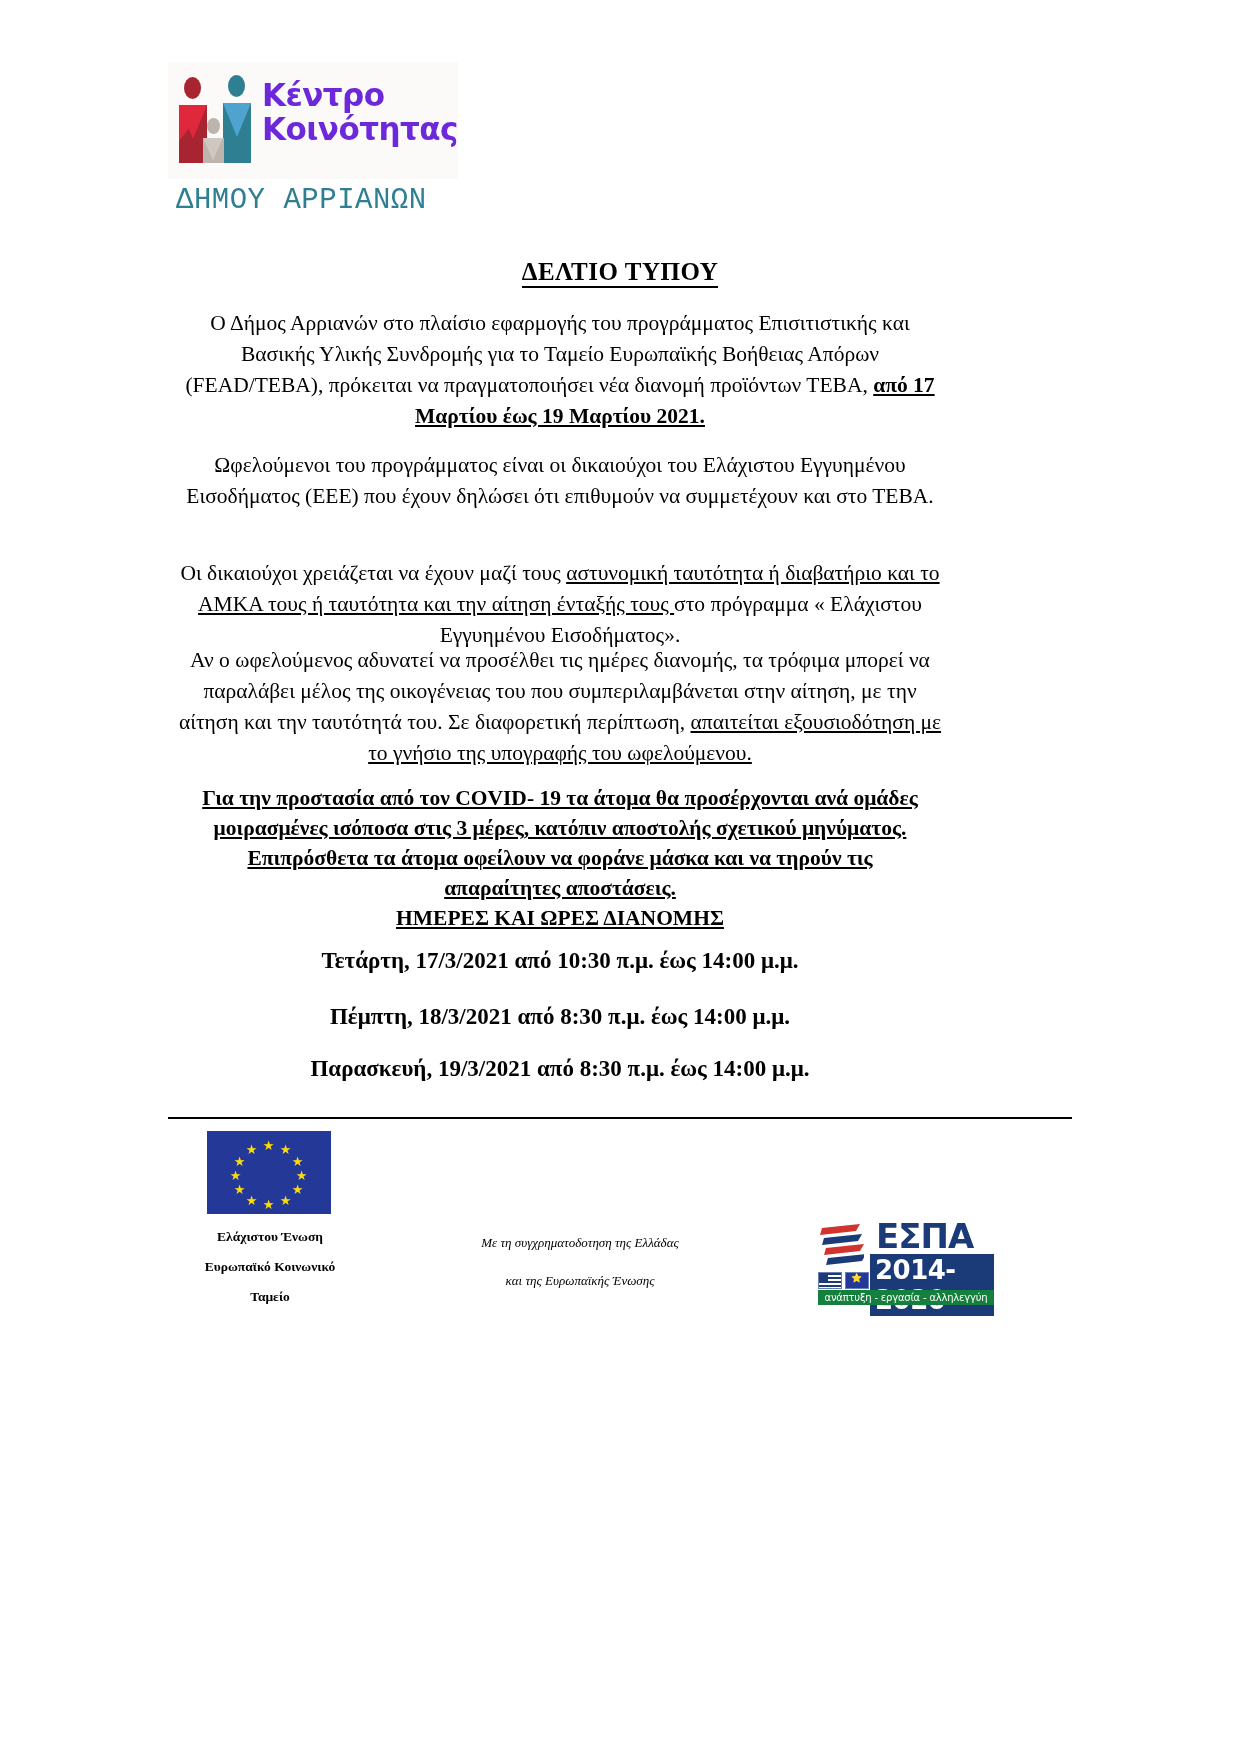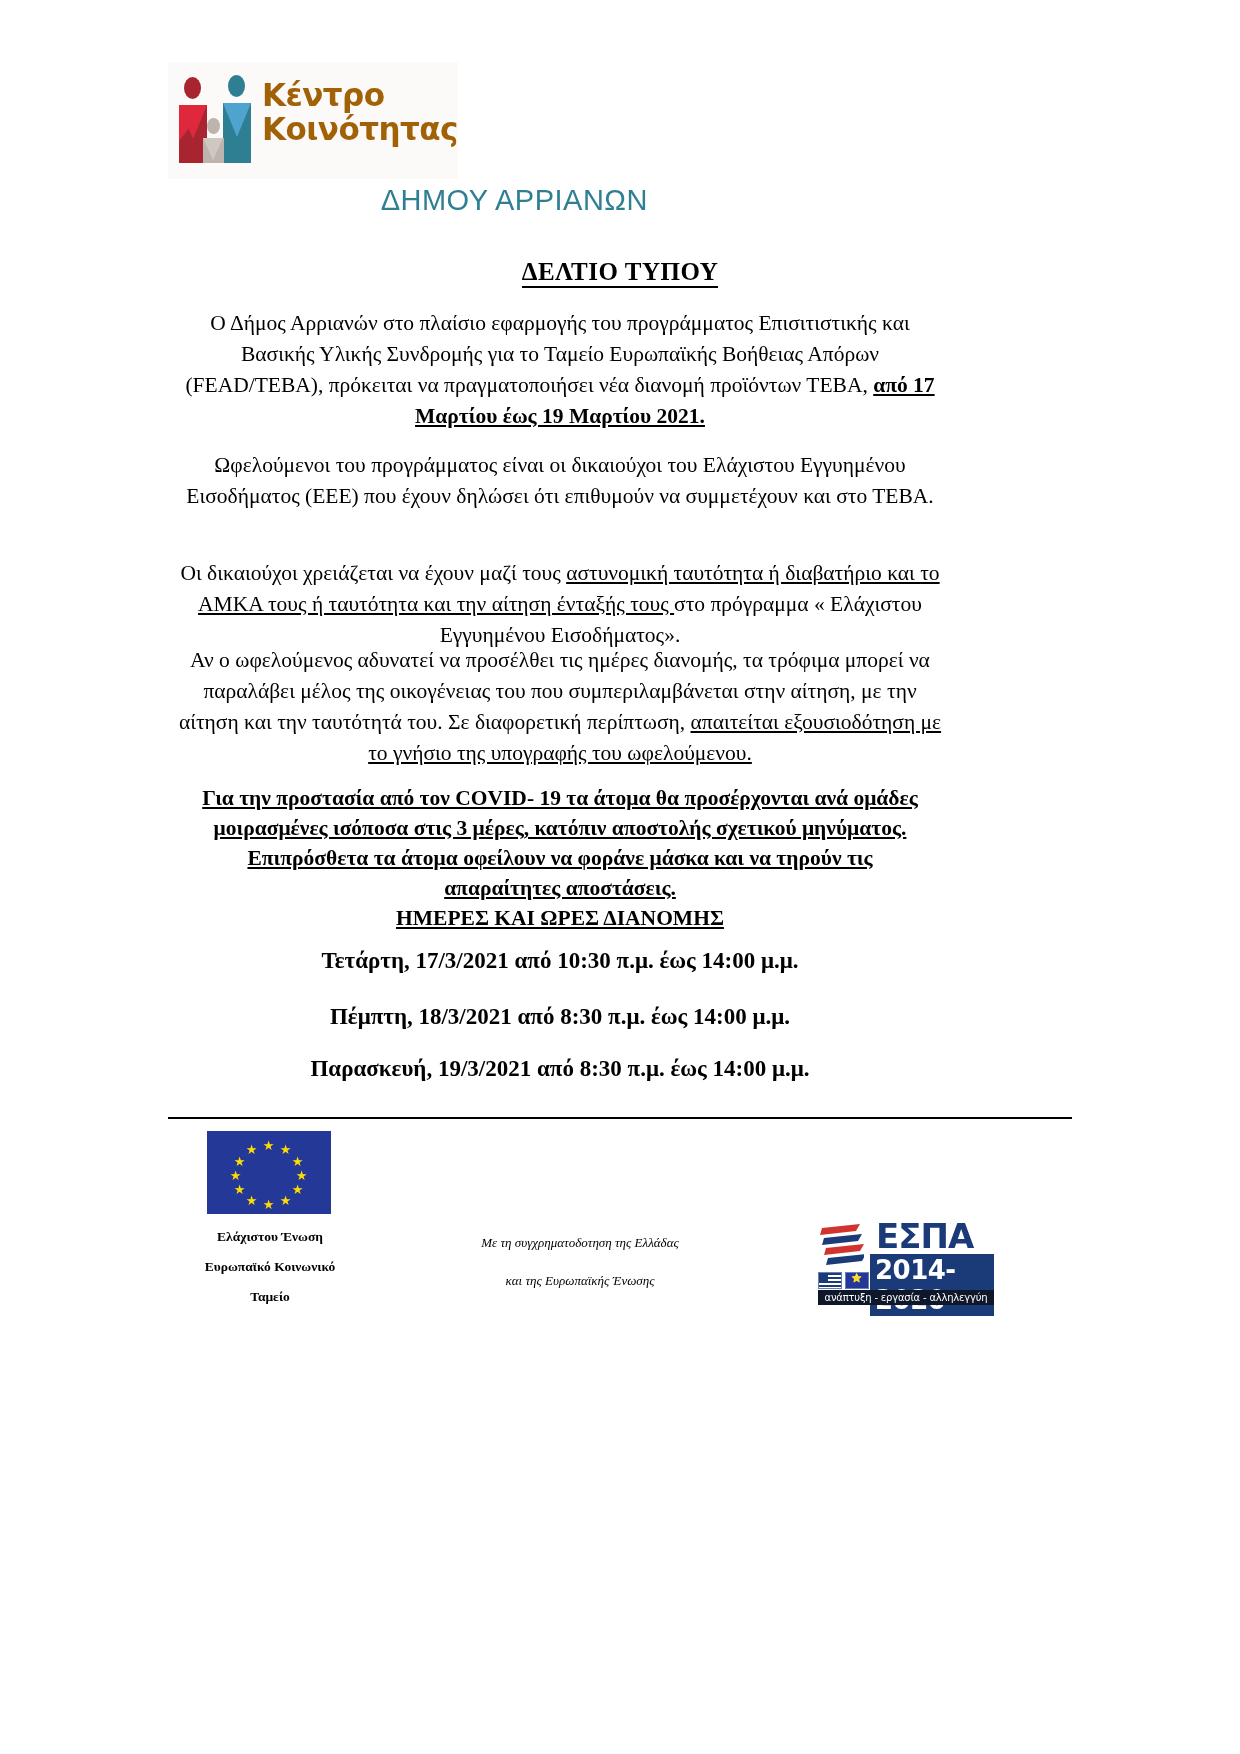--- a/index.html
+++ b/index.html
@@ -51,33 +51,32 @@
   }
   .tri {
     position: absolute;
     width: 0; height: 0;
   }
   .logo-words {
     margin-left: 6px;
     padding-top: 16px;
     font-family: "DejaVu Sans", sans-serif;
     font-weight: bold;
-    color: #a16207;
+    color: #6d28d9;
     font-size: 31px;
     line-height: 34px;
     letter-spacing: -0.5px;
   }
   .logo-sub {
     margin-top: 5px;
     margin-left: 8px;
-    font-family: Liberation Sans, sans-serif;
+    font-family: Liberation Mono, monospace;
     font-size: 29px;
     color: #2f7f92;
     letter-spacing: 0.5px;
-    text-align: right;
   }
 
   
   .doc-title {
     position: absolute;
     left: 0; right: 0;
     top: 258px;
     text-align: center;
     font-size: 25px;
     font-weight: bold;
@@ -237,21 +236,21 @@
     content: "\2B50";
     position: absolute;
     left: 5px; top: 0px;
     font-size: 9px;
     color: #ffdd00;
   }
   .espa-tag {
     position: absolute;
     left: 0; top: 72px;
     width: 176px;
-    background: #0f172a;
+    background: #15803d;
     color: #ffffff;
     font-family: "DejaVu Sans", sans-serif;
     font-size: 10px;
     line-height: 15px;
     text-align: center;
     letter-spacing: -0.2px;
   }
 </style>
 </head>
 <body>

